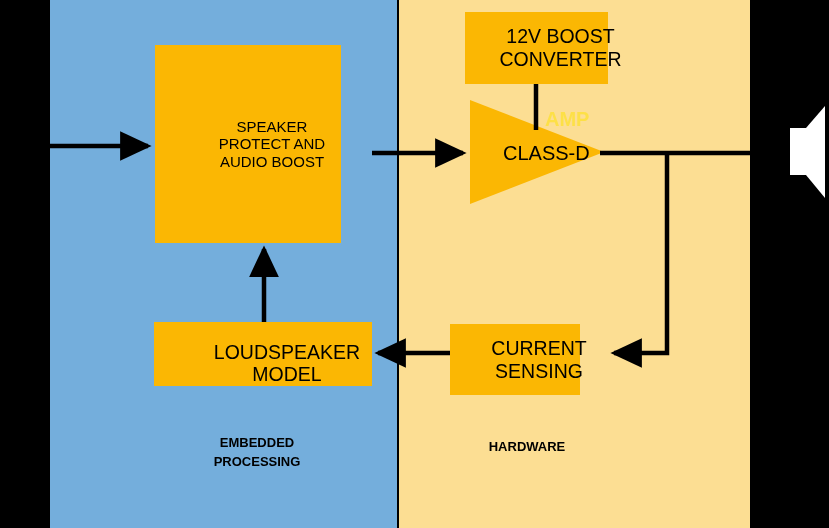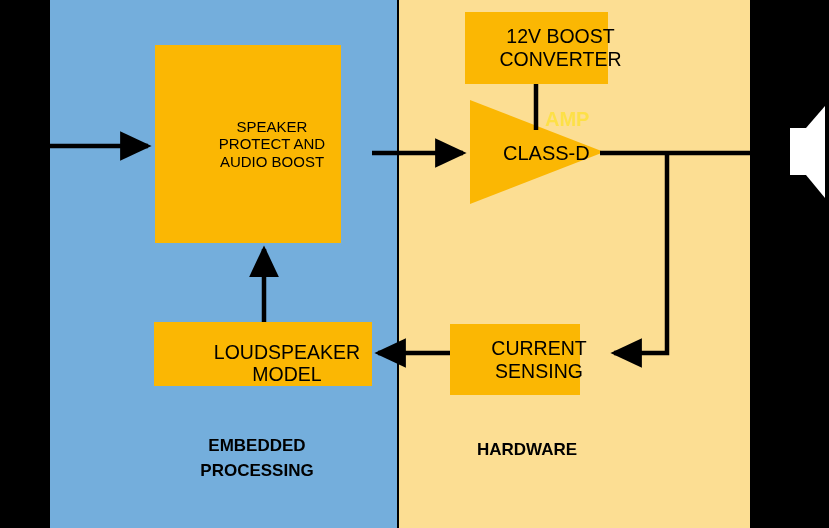--- a/index.html
+++ b/index.html
@@ -96,21 +96,21 @@
     position: absolute;
     left: 545px;
     top: 108px;
     font-size: 20px;
     font-weight: bold;
     color: #fde047;
     white-space: nowrap;
   }
   .zone-caption {
     position: absolute;
-    font-size: 17px;
+    font-size: 13px;
     font-weight: bold;
     color: #000000;
     text-align: center;
     line-height: 1.45;
     white-space: pre-line;
   }
   #caption-embedded {
     left: 150px;
     top: 434px;
     width: 214px;

